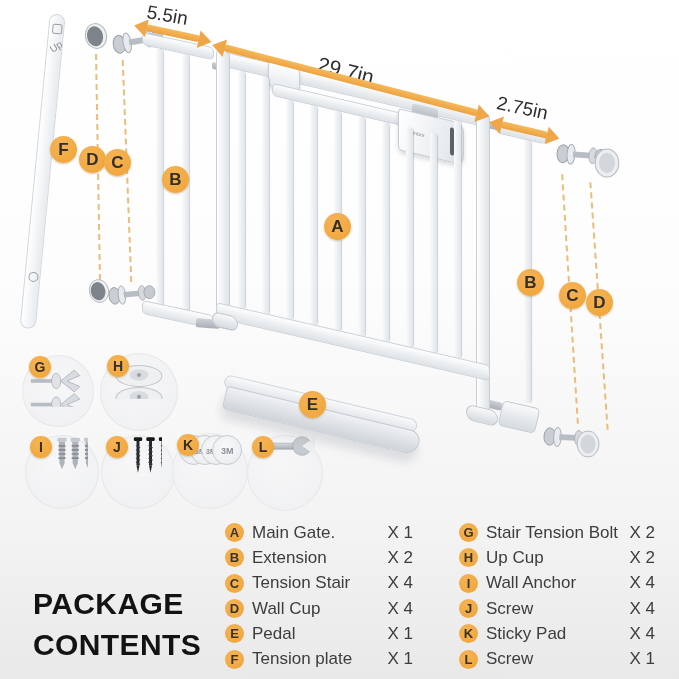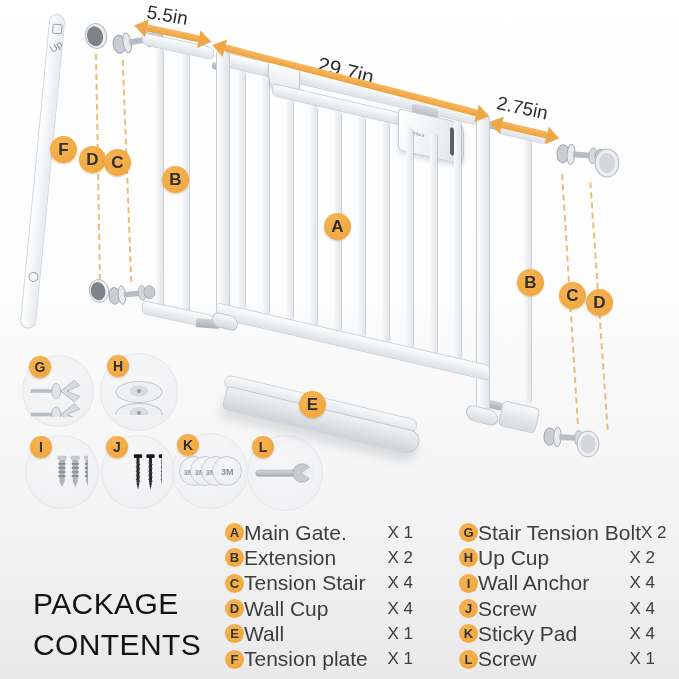--- a/index.html
+++ b/index.html
@@ -30,30 +30,30 @@
 
   
   .rail{position:absolute;background:linear-gradient(#fdfefe,#dde2e6);border:1px solid #ccd2d7;border-radius:5px;box-sizing:border-box;}
   .gbar{position:absolute;width:7px;background:linear-gradient(90deg,#f9fbfc,#e0e5e9);border-radius:3px;box-shadow:1px 0 1px rgba(150,158,166,.45);}
   .post{position:absolute;background:linear-gradient(90deg,#ffffff,#dfe4e8);border:1px solid #c9cfd5;border-radius:6px;box-sizing:border-box;}
   .foot{position:absolute;background:linear-gradient(#f8f9fa,#d6dbdf);border:1px solid #c5cbd1;border-radius:8px;box-sizing:border-box;}
   .pin{position:absolute;background:linear-gradient(#cdd2d7,#a9afb6);border-radius:2px;}
 
   
   .parts-circle{position:absolute;border-radius:50%;background:radial-gradient(circle at 45% 38%,#f7f7f8,#eeeff1);
-    box-shadow:inset 0 0 0 1px rgba(210,213,216,.35);display:flex;align-items:center;justify-content:center;}
+    box-shadow:inset 0 0 0 1px rgba(210,213,216,.35);display:flex;justify-content:center;}
 
   
   .pkg-col{position:absolute;display:flex;flex-direction:column;}
   .pkg-row{display:flex;align-items:center;height:25.3px;}
   .pkg-badge{width:19px;height:19px;border-radius:50%;background:radial-gradient(circle at 40% 32%,#f5b355,#efa438);
     display:flex;align-items:center;justify-content:center;font-size:13px;font-weight:600;color:#3a3428;flex:0 0 19px;}
-  .pkg-label{font-size:21px;color:#3d3d3d;white-space:nowrap;}
+  .pkg-label{margin-left:8px;font-size:17px;color:#3d3d3d;white-space:nowrap;}
   .pkg-qty{margin-left:auto;font-size:17px;color:#3d3d3d;white-space:nowrap;}
-  #pkg-heading{left:33px;top:583px;font-size:30px;line-height:41px;font-weight:400;letter-spacing:.4px;color:#131313;z-index:30;}
+  #pkg-heading{left:33px;top:583px;font-size:30px;line-height:41px;font-weight:700;letter-spacing:.4px;color:#131313;z-index:30;}
 
   
   .pad{position:absolute;width:30px;height:30px;border-radius:50%;background:radial-gradient(circle at 45% 40%,#f8f9fa,#e8eaed);
     border:1px solid #c7ccd2;box-sizing:border-box;}
   .pad .brand{position:absolute;left:4px;bottom:9px;font-size:7px;font-weight:700;color:#8a9096;}
 
   .latch-brand{position:absolute;font-size:5px;color:#7d848d;letter-spacing:.2px;}
   .plate-text{position:absolute;font-size:10px;color:#8a9096;transform:rotate(-38deg);}
 </style>
 </head>
@@ -306,21 +306,21 @@
       <span class="pkg-label">Tension Stair</span>
       <span class="pkg-qty">X 4</span>
     </div>
     <div class="pkg-row">
       <span class="pkg-badge">D</span>
       <span class="pkg-label">Wall Cup</span>
       <span class="pkg-qty">X 4</span>
     </div>
     <div class="pkg-row">
       <span class="pkg-badge">E</span>
-      <span class="pkg-label">Wall</span>
+      <span class="pkg-label">Pedal</span>
       <span class="pkg-qty">X 1</span>
     </div>
     <div class="pkg-row">
       <span class="pkg-badge">F</span>
       <span class="pkg-label">Tension plate</span>
       <span class="pkg-qty">X 1</span>
     </div>
   </div>
 
   <div class="pkg-col" style="left:459px;top:520px;width:196px;">

